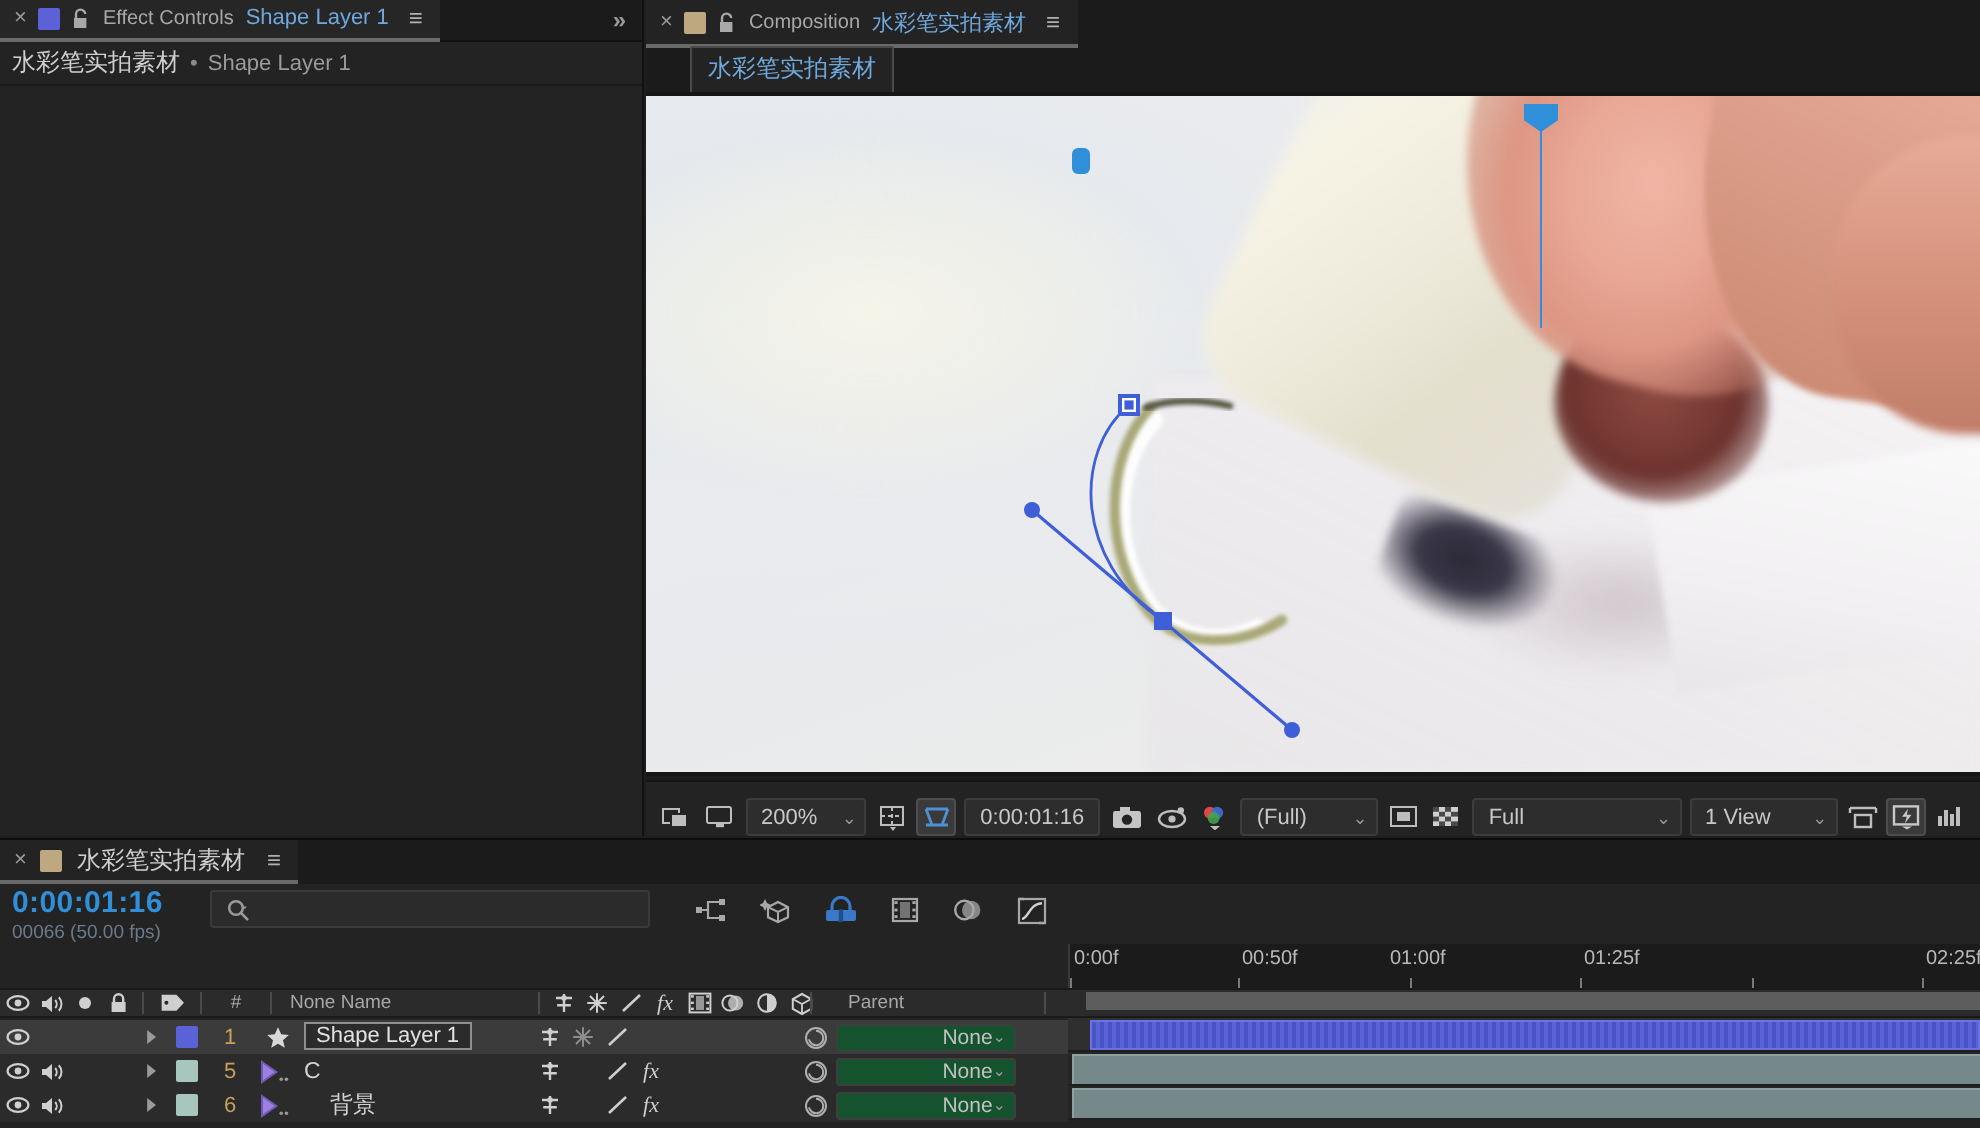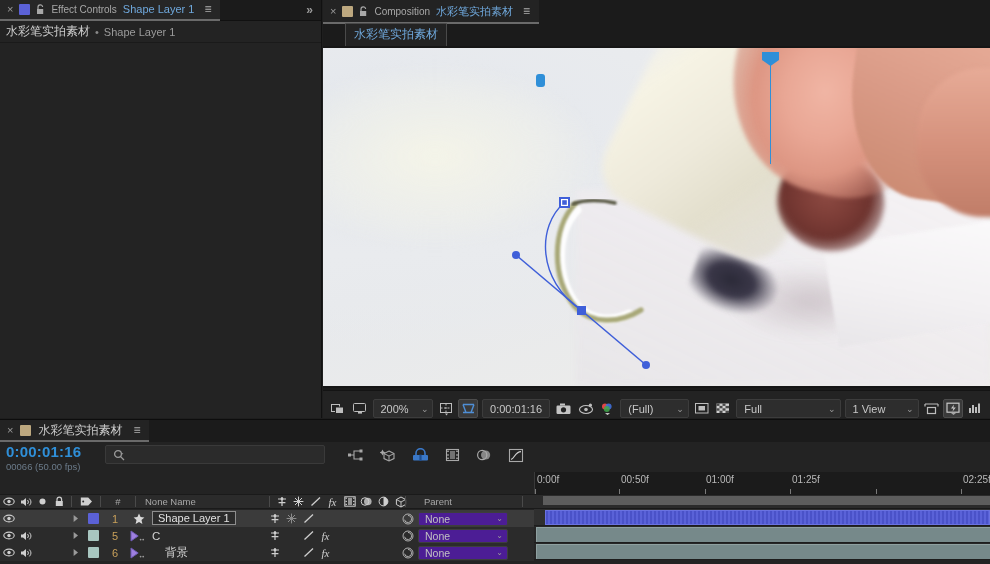--- a/index.html
+++ b/index.html
@@ -201,22 +201,22 @@
   .row.sel  { background:#3b3b3b; }
   .row.norm { background:#2b2b2b; }
   .sw-cell { width:17px; display:flex; align-items:center; justify-content:center; }
   .lnum { width:26px; text-align:center; color:#c8a05a; font-size:11px; }
   .namebox {
     background:#2b2b2b; border:1px solid #8e8e8e; color:#e2e2e2;
     padding:0 5px; height:14px; line-height:13px; font-size:11px; min-width:118px;
   }
   .lname { color:#d2d2d2; font-size:11.5px; }
   .parent-sel {
-    width:90px; height:14px; background:#4c1d95; border:1px solid #3e3e3e;
-    border-radius:2px; display:flex; align-items:center; justify-content:space-between;
+    width:90px; height:14px; background:#14532d; border:1px solid #3e3e3e;
+    border-radius:2px; display:flex; align-items:center; justify-content:flex-end;
     padding:0 4px 0 6px; color:#c2c2c2; font-size:10.5px;
   }
   .parent-sel .cv { color:#9a9a9a; font-size:8px; }
 
   
   #tracks { position:absolute; left:534px; top:89px; width:456px; height:75px; background:#232323; }
   #tracks .lane { position:absolute; left:0; width:456px; height:17px; border-bottom:1px solid #1d1d1d; }
   .bar { position:absolute; top:1px; height:15px; }
   #playhead { position:absolute; top:0; width:1px; background:#2f8fd8; }
   #ph-head {
@@ -509,21 +509,21 @@
             </svg>
         </span>
       </div>
     </div>
 
     <div id="ruler">
         <span class="tk" style="left: 2px;">0:00f</span>
         <span class="tm" style="left: 0px;"></span>
         <span class="tk" style="left: 86px;">00:50f</span>
         <span class="tm" style="left: 84px;"></span>
-        <span class="tk" style="left: 171px;">01:00f</span>
+        <span class="tk" style="left: 160px;">01:00f</span>
         <span class="tm" style="left: 170px;"></span>
         <span class="tk" style="left: 257px;">01:25f</span>
         <span class="tm" style="left: 255px;"></span>
         <span class="tk" style="left: 343px; margin-top: 20px;">02:00f</span>
         <span class="tm" style="left: 341px;"></span>
         <span class="tk" style="left: 428px;">02:25f</span>
         <span class="tm" style="left: 426px;"></span>
       </div>
 
     <div id="colhead">

